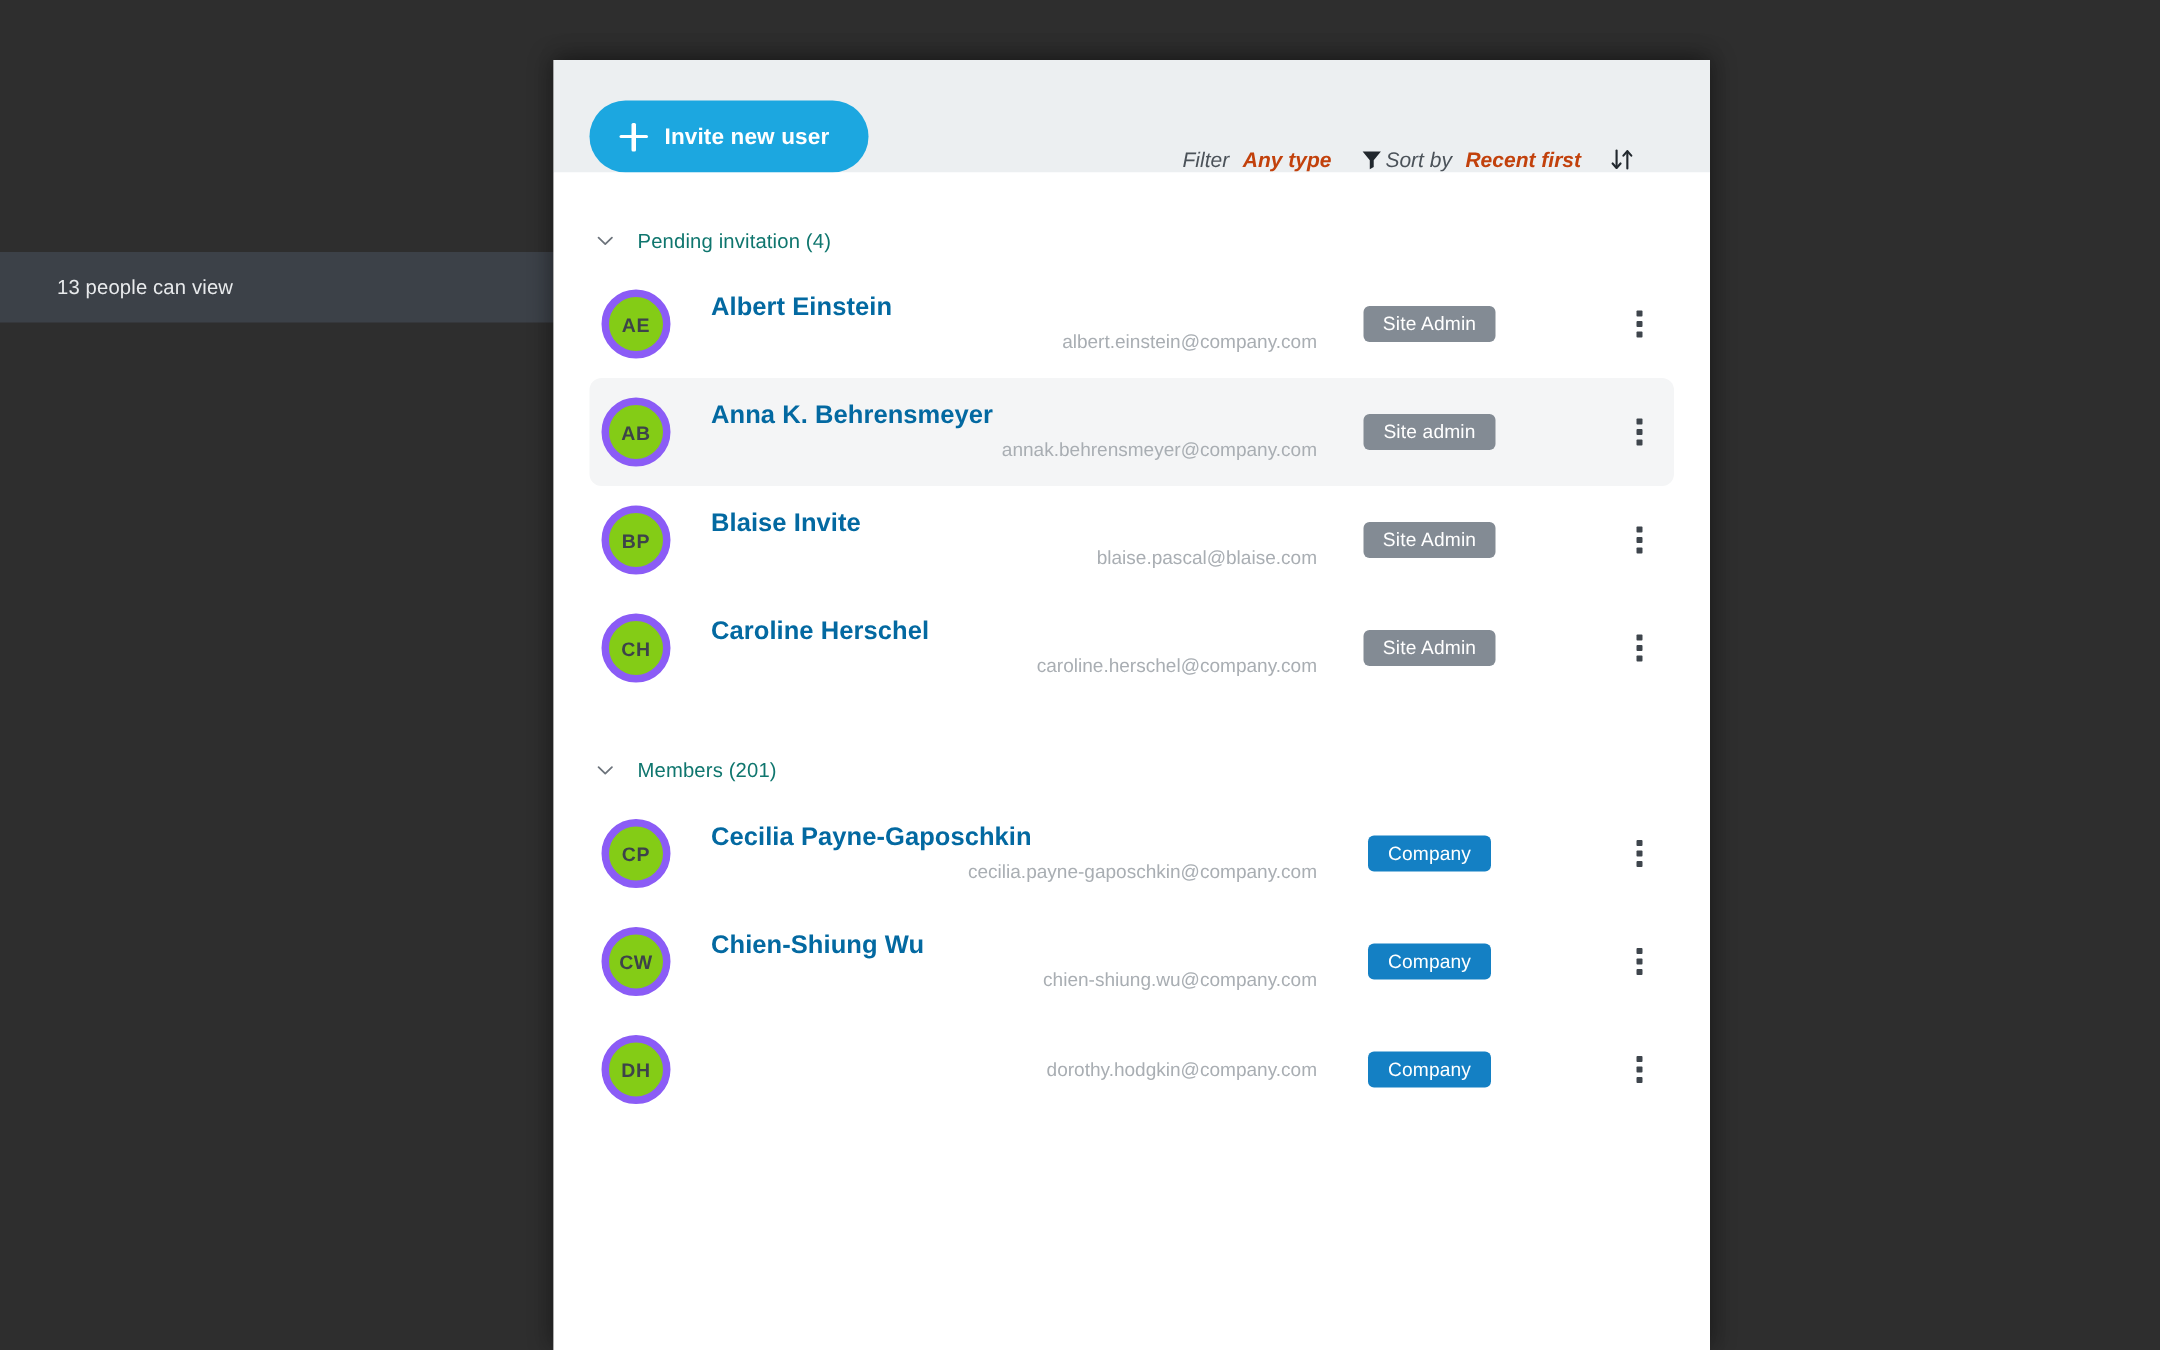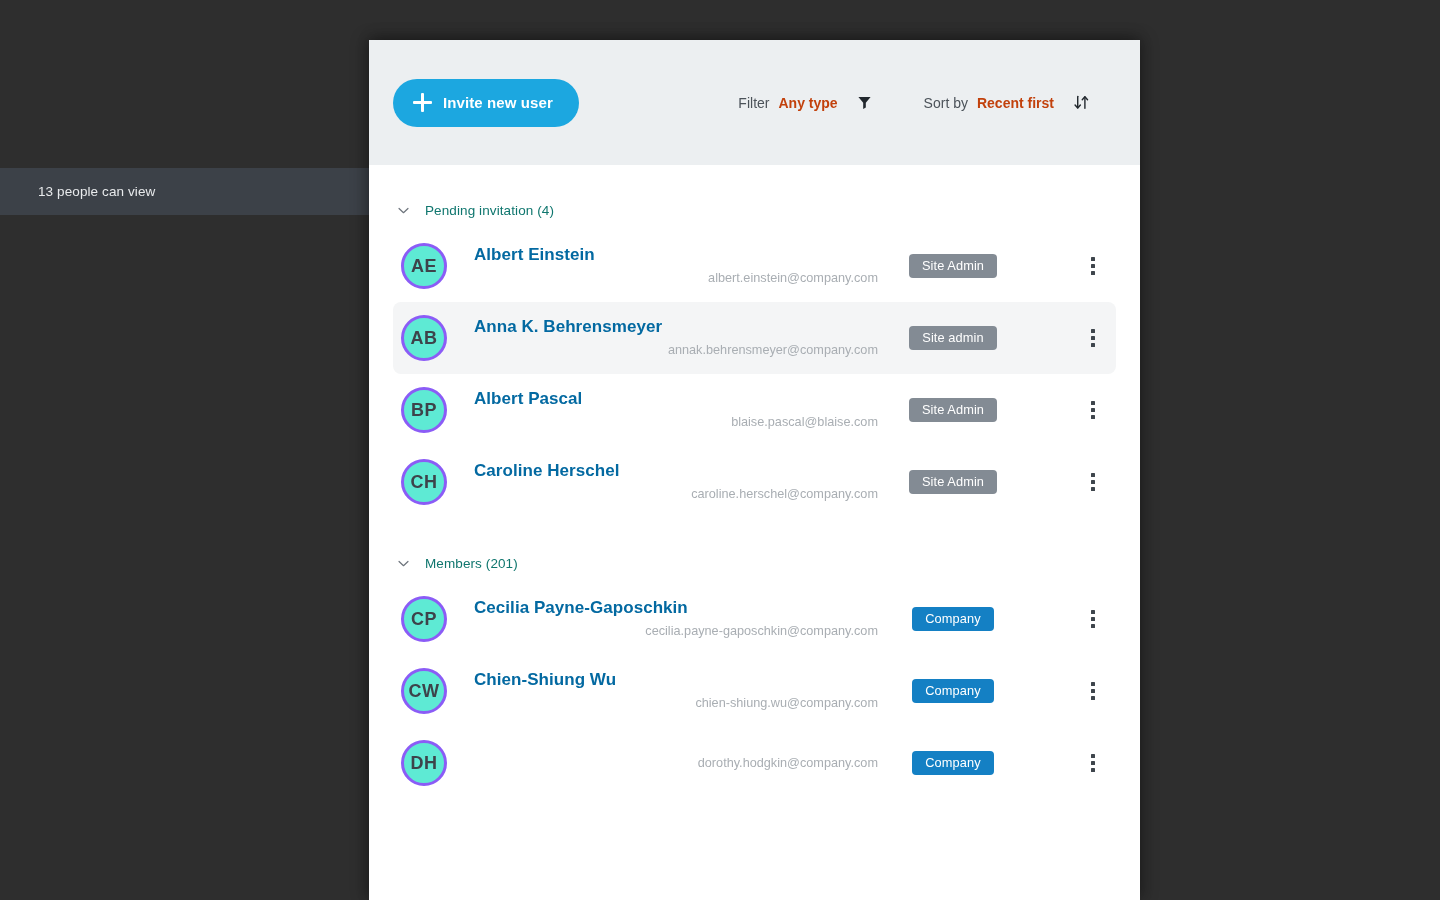--- a/index.html
+++ b/index.html
@@ -49,24 +49,24 @@
     background: #ffffff;
     box-shadow: -4px -2px 14px rgba(0,0,0,0.28), 4px -2px 14px rgba(0,0,0,0.28);
     overflow: hidden;
     display: flex;
     flex-direction: column;
   }
 
   
   #toolbar {
     flex: 0 0 auto;
-    height: 125px;
+    height: 75px;
     background: #eceff1;
     display: flex;
-    align-items: center;
+    align-items: flex-end;
     padding: 0 24px 0 24px;
     box-sizing: border-box;
     position: relative;
   }
   #invite-btn {
     display: inline-flex;
     align-items: center;
     gap: 11px;
     height: 48px;
     padding: 0 26px 0 20px;
@@ -97,22 +97,22 @@
     left: 0; top: 8.2px; width: 19px; height: 2.6px;
   }
   #invite-btn .plus-glyph::after {
     top: 0; left: 8.2px; height: 19px; width: 2.6px;
   }
 
   .toolbar-controls {
     margin-left: auto;
     display: flex;
     align-items: center;
-    gap: 50px;
     padding-right: 26px;
+    font-style: italic;
   }
   .toolbar-control {
     display: flex;
     align-items: center;
     gap: 9px;
     cursor: pointer;
   }
   .tc-label {
     font-size: 14px;
     color: #4b5259;
@@ -173,26 +173,26 @@
     position: relative;
   }
   .user-row.highlight {
     background: #f4f5f6;
   }
   .user-row .avatar {
     flex: 0 0 auto;
     width: 46px;
     height: 46px;
     border-radius: 50%;
-    border: 3px solid #8b5cf6;
-    background: #5eead4;
+    border: 5px solid #8b5cf6;
+    background: #84cc16;
     display: flex;
     align-items: center;
     justify-content: center;
-    font-size: 18px;
+    font-size: 13px;
     font-weight: 600;
     color: #3d434a;
     letter-spacing: 0.4px;
     box-sizing: border-box;
   }
   .user-row .identity {
     flex: 1 1 auto;
     margin-left: 27px;
     min-width: 0;
   }
@@ -332,21 +332,21 @@
         </div>
         <div class="kebab">
           <i></i>
           <i></i>
           <i></i>
         </div>
       </div>
       <div class="user-row">
         <div class="avatar">BP</div>
         <div class="identity">
-          <div class="uname">Albert Pascal</div>
+          <div class="uname">Blaise Invite</div>
           <div class="uemail">blaise.pascal@blaise.com</div>
         </div>
         <div class="badge-slot">
           <span class="badge gray">Site Admin</span>
         </div>
         <div class="kebab">
           <i></i>
           <i></i>
           <i></i>
         </div>

